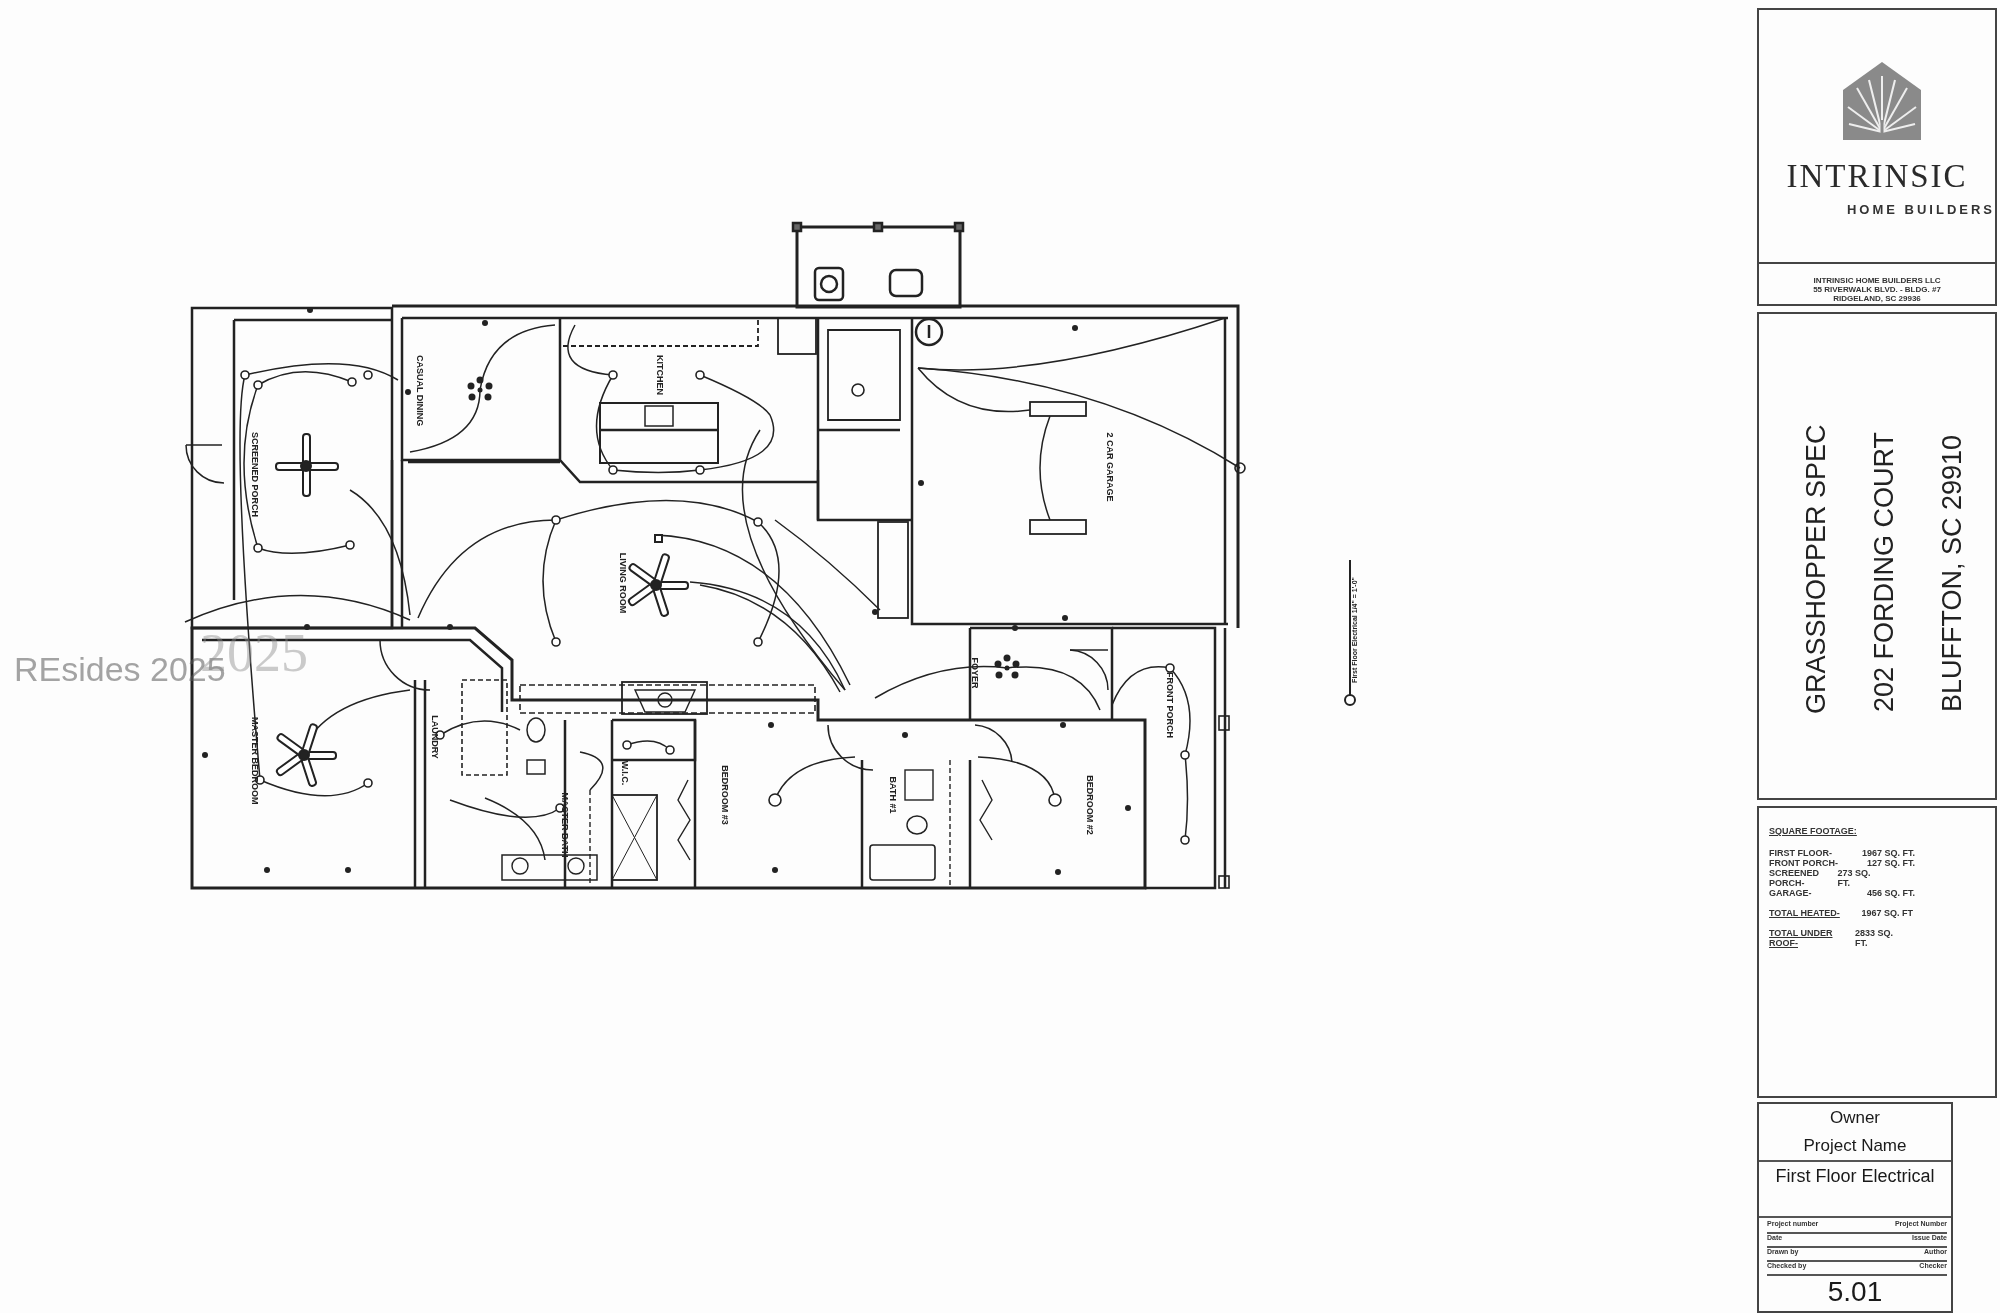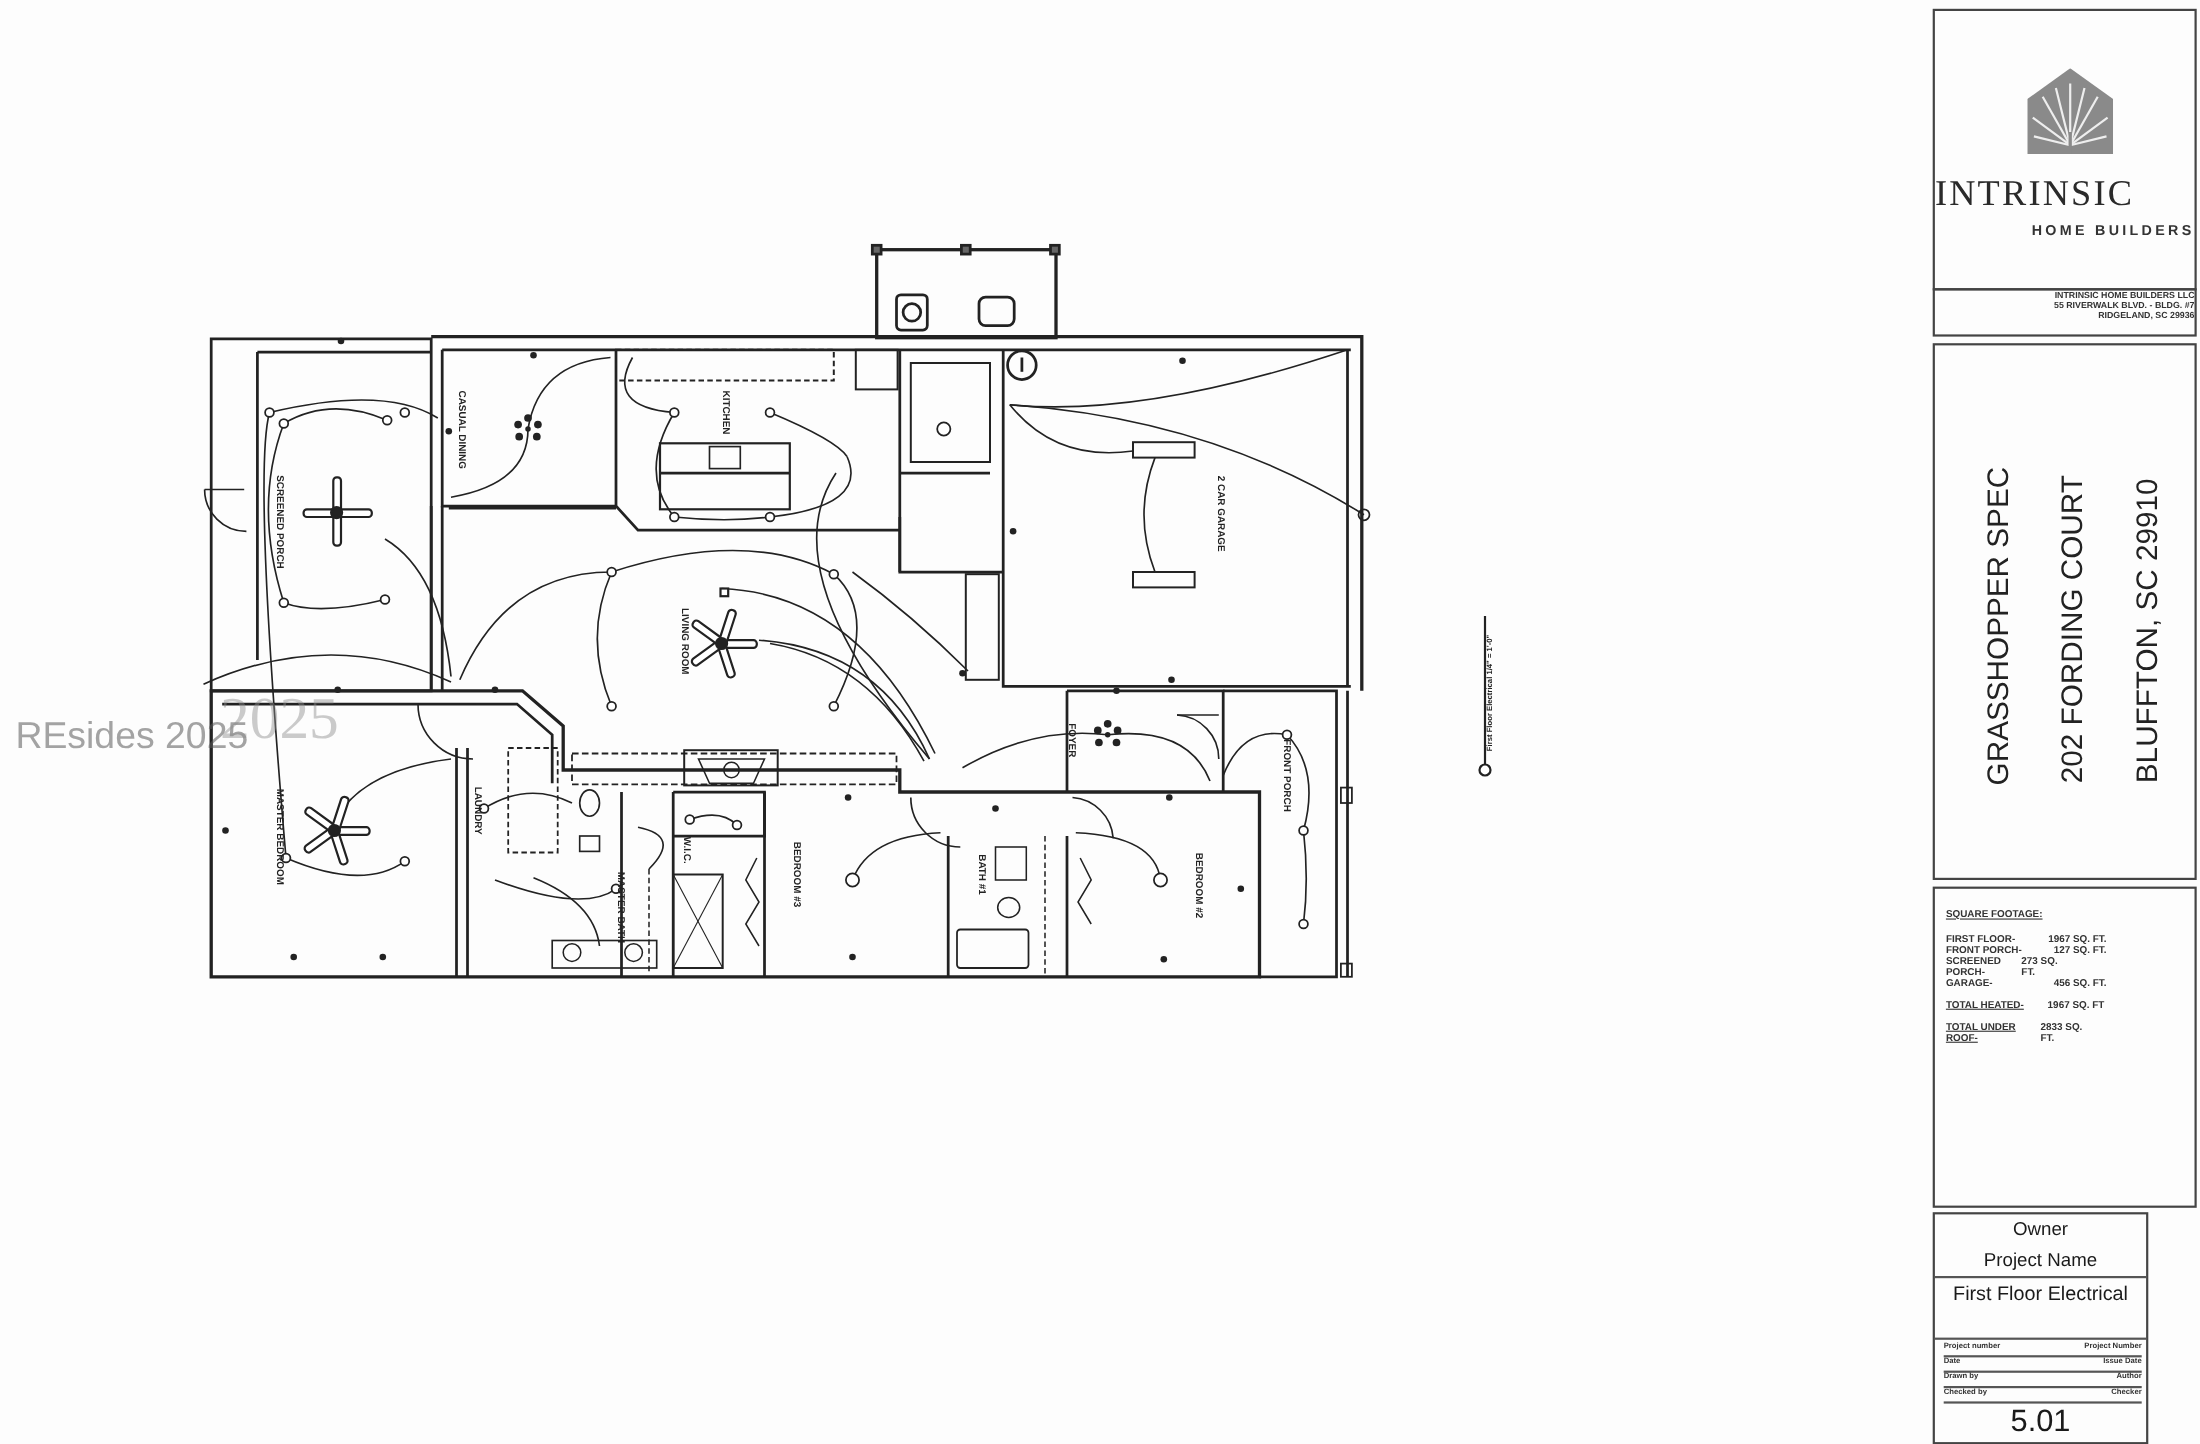--- a/index.html
+++ b/index.html
@@ -5,25 +5,25 @@
   html,body{margin:0;padding:0;background:#fdfdfd;}
   body{width:2000px;height:1313px;position:relative;overflow:hidden;font-family:"Liberation Sans",sans-serif;color:#1a1a1a;}
   #plan{position:absolute;left:0;top:0;}
   .watermark{position:absolute;left:14px;top:650px;font-family:"Liberation Sans",sans-serif;font-size:34px;color:rgba(90,90,90,0.55);letter-spacing:0px;white-space:nowrap;}
   .watermark2{position:absolute;left:200px;top:622px;font-family:"Liberation Serif",serif;font-size:54px;color:rgba(140,140,140,0.45);white-space:nowrap;}
   .rot{position:absolute;transform-origin:center center;font-size:9px;font-weight:bold;text-align:center;line-height:10px;white-space:nowrap;color:#222;}
   
   .tb{position:absolute;left:1745px;top:0;width:255px;height:1313px;}
   .tb-outer{position:absolute;border:2px solid #444;box-sizing:border-box;}
   .logo-box{left:12px;top:8px;width:240px;height:256px;}
-  .addr-box{left:12px;top:262px;width:240px;height:44px;font-size:8px;text-align:right;line-height:9px;padding-top:0;font-weight:bold;color:#333;}
+  .addr-box{left:12px;top:262px;width:240px;height:44px;font-size:8px;text-align:center;line-height:9px;padding-top:12px;font-weight:bold;color:#333;}
   .proj-box{left:12px;top:312px;width:240px;height:488px;}
   .sq-box{left:12px;top:806px;width:240px;height:292px;font-size:9px;padding:18px 10px;font-weight:bold;color:#333;}
   .info-box{left:12px;top:1102px;width:196px;height:211px;}
-  .brand{position:absolute;left:0;width:100%;text-align:left;font-family:"Liberation Serif",serif;font-size:33px;letter-spacing:2px;top:148px;color:#2a2a2a;}
+  .brand{position:absolute;left:0;width:100%;text-align:center;font-family:"Liberation Serif",serif;font-size:33px;letter-spacing:2px;top:148px;color:#2a2a2a;}
   .brand-sub{position:absolute;left:0;width:100%;text-align:right;font-size:13px;letter-spacing:3px;top:192px;font-weight:bold;color:#333;}
   .vtext{position:absolute;font-size:27px;white-space:nowrap;transform:rotate(-90deg);transform-origin:left top;color:#222;}
   .sq-title{text-decoration:underline;margin-bottom:12px;}
   .sq-row{display:flex;justify-content:space-between;line-height:10px;}
   .sq-gap{height:10px;}
   .sq-u{text-decoration:underline;}
   .info-line{position:absolute;left:0;width:100%;text-align:center;}
   .meta-row{position:absolute;left:8px;right:4px;height:12px;display:flex;justify-content:space-between;font-size:7px;font-weight:bold;color:#333;border-bottom:2px solid #555;}
 </style>
 </head>

